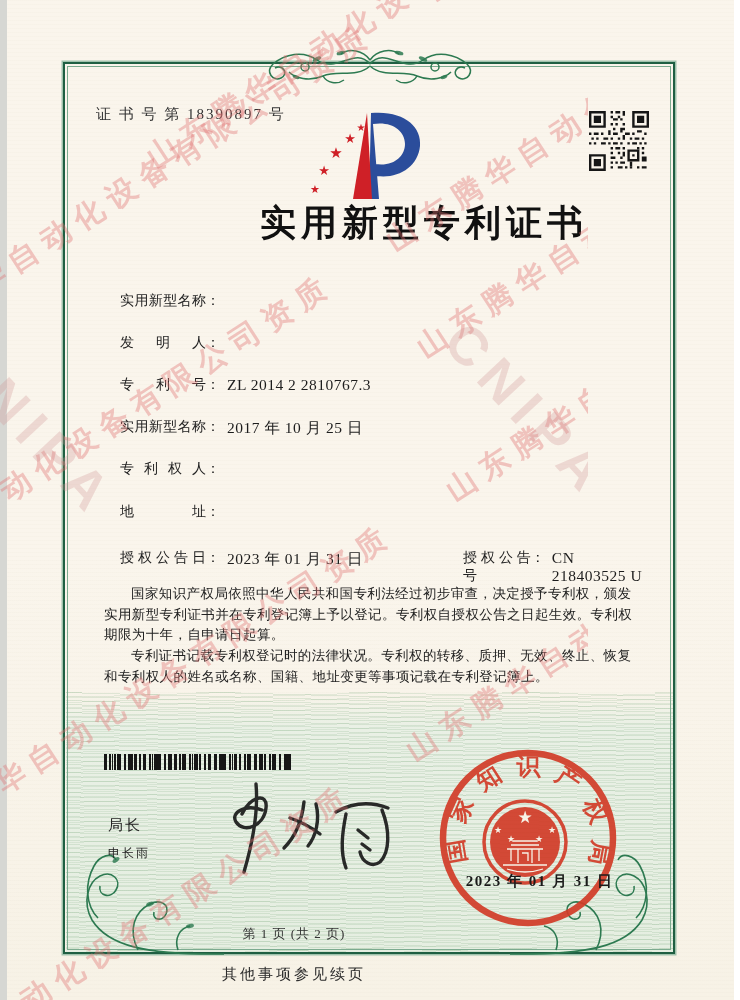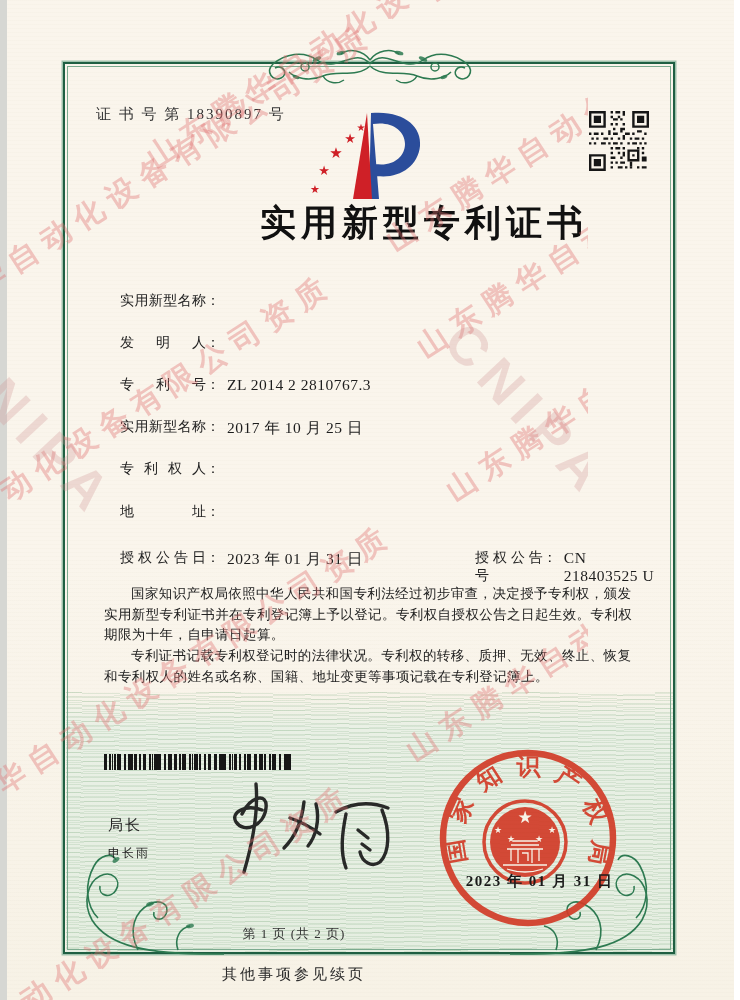--- a/index.html
+++ b/index.html
@@ -33,21 +33,21 @@
   .cert-no { left:96px; top:105px; font-size:15px; letter-spacing:2px; color:#333; }
 
   .title { left:0; right:0; top:199px; text-align:right; font-size:36px; font-weight:bold;
            letter-spacing:5px; color:#111; }
 
   .frow { position:absolute; left:120px; z-index:4; font-size:15px; color:#1d1d1d; display:flex;justify-content:center; }
   .flabel { display:inline-block; width:86px; font-size:14px; text-align:justify; text-align-last:justify; color:#222; }
   .fcolon { font-size:14px; margin-right:7px; }
   .fval { font-size:15.5px; letter-spacing:.5px; }
   .fval.wrap { display:inline-block; width:452px; white-space:pre-line; line-height:21px; }
-  .gpair2 { position:absolute; left:343px; top:0; display:flex;margin-left:12px; }
+  .gpair2 { position:absolute; left:343px; top:0; display:flex; }
 
   .paras { position:absolute; left:104px; top:584px; width:540px; z-index:4;
            font-size:13.5px; line-height:20.7px; color:#222; }
   .paras p { text-indent:2em; letter-spacing:.4px; }
 
   .barcode { position:absolute; left:104px; top:754px; width:190px; height:16px; z-index:4;
     background-image:
       repeating-linear-gradient(90deg,#161616 0 2px, rgba(0,0,0,0) 2px 5px),
       repeating-linear-gradient(90deg,#161616 0 1px, rgba(0,0,0,0) 1px 8px),
       repeating-linear-gradient(90deg,#161616 0 3px, rgba(0,0,0,0) 3px 13px); }

